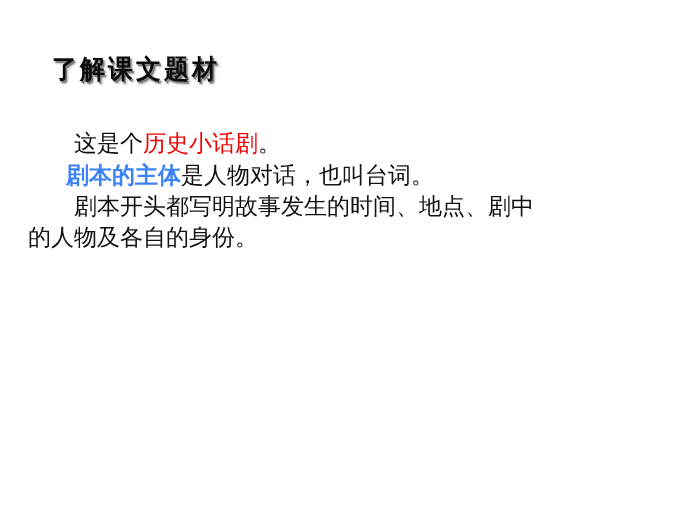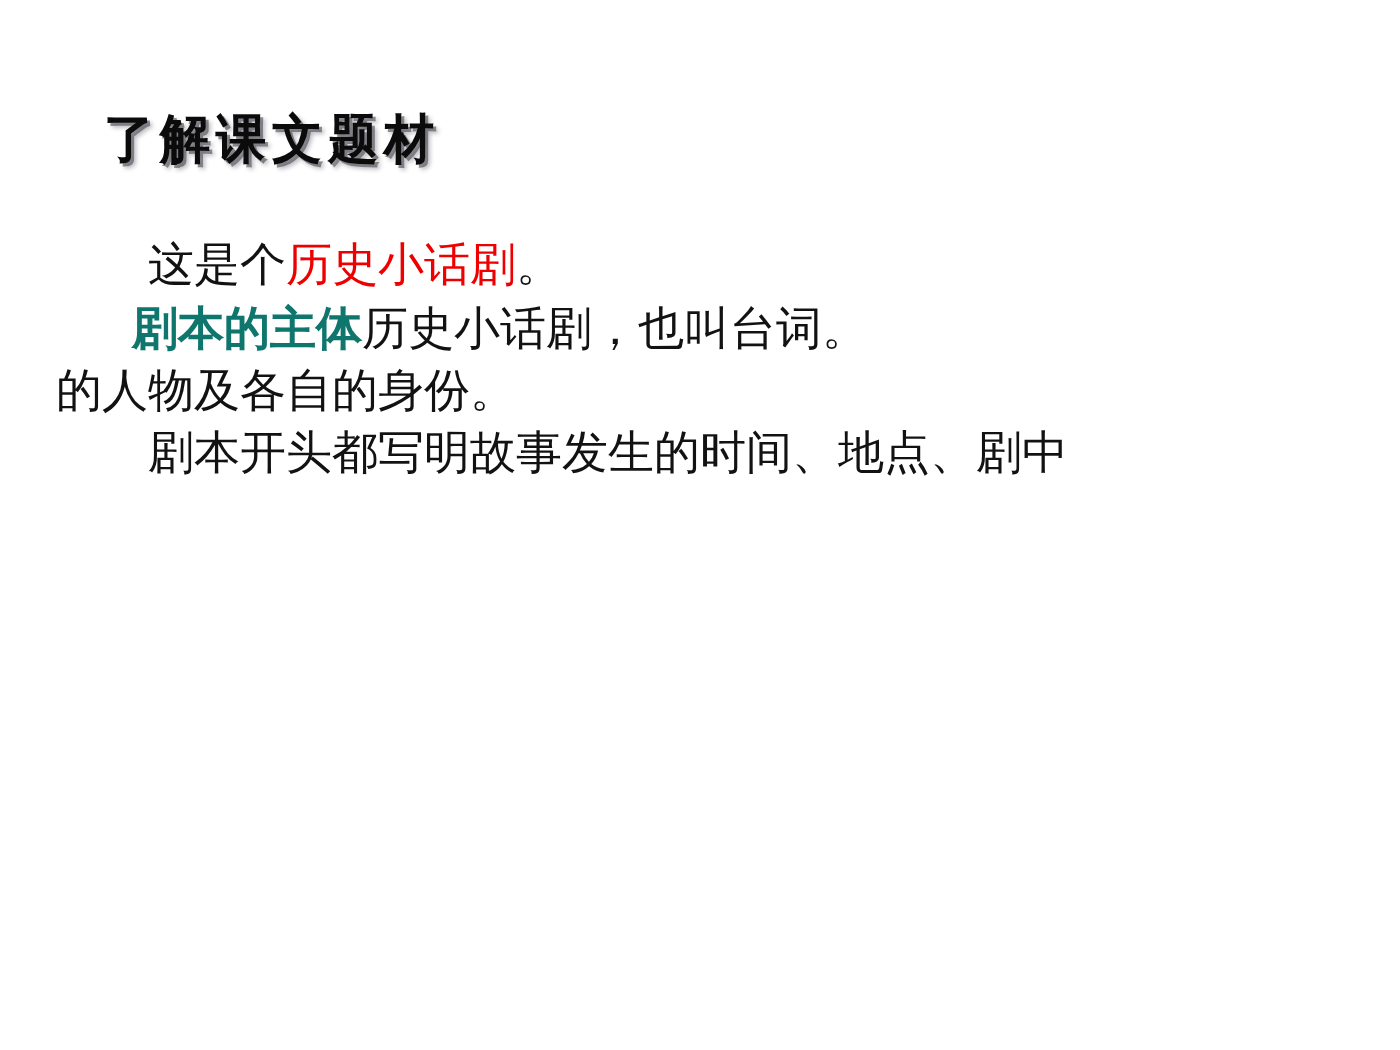--- a/index.html
+++ b/index.html
@@ -66,21 +66,21 @@
                  2.5px 2.5px 2px rgba(40,40,55,0.30);
     white-space: nowrap;
     transform: scaleY(1.06);
     transform-origin: left top;
   }
 
   
   .body-block {
     position: absolute;
     left: 28px;
-    top: 118px;
+    top: 128px;
     width: 652px;
   }
 
   .body-line {
     font-family: "DejaVu Serif", "Liberation Serif", serif;
     font-size: 23px;
     line-height: 31px;
     color: #121212;
     white-space: nowrap;
     letter-spacing: 0px;
@@ -91,34 +91,34 @@
   .indent-0 { padding-left: 0px; }
 
   .spacer-line {
     height: 30px;
   }
 
   .hl {
     color: #ee0000;
   }
   .hl-bold {
-    color: #0f766e;
+    color: #3b82f6;
     font-weight: bold;
   }
 </style>
 </head>
 <body>
 
 <div id="slide">
   <div id="content">
 
     <div class="slide-title">了解课文题材</div>
 
     <div class="body-block" id="body-block">
         <div class="body-line indent-2"><span>这是个</span><span class="hl">历史小话剧</span><span>。</span></div>
-        <div class="body-line indent-1"><span class="hl-bold">剧本的主体</span><span>历史小话剧，也叫台词。</span></div>
+        <div class="body-line indent-1"><span class="hl-bold">剧本的主体</span><span>是人物对话，也叫台词。</span></div>
+        <div class="body-line indent-2"><span>剧本开头都写明故事发生的时间、地点、剧中</span></div>
         <div class="body-line indent-0"><span>的人物及各自的身份。</span></div>
-        <div class="body-line indent-2"><span>剧本开头都写明故事发生的时间、地点、剧中</span></div>
         <div class="spacer-line"></div>
       </div>
 
   </div>
 </div>
 
 </body></html>

